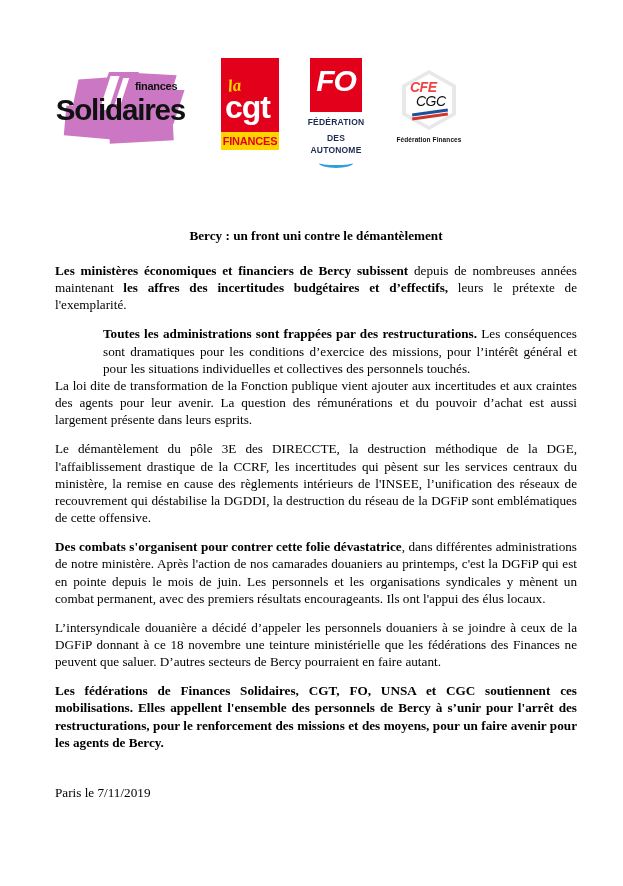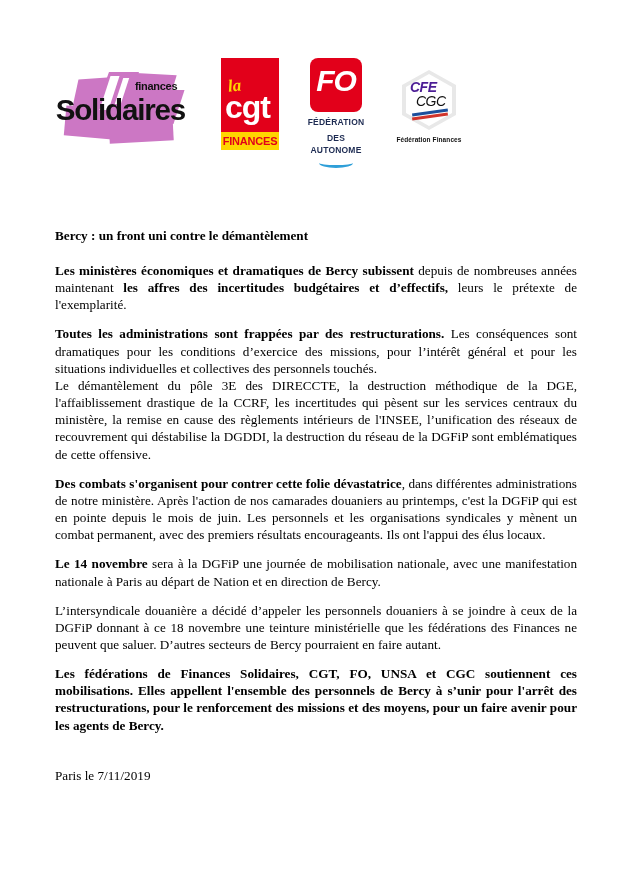--- a/index.html
+++ b/index.html
@@ -108,21 +108,21 @@
   .cgt-fin {
     font-family: "Liberation Sans", sans-serif;
     font-weight: bold; font-size: 11px; color: #e2001a;
     letter-spacing: -0.2px;
   }
 
   
   .logo-fo { width: 66px; height: 92px; text-align: center; }
   .fo-box {
     width: 52px; height: 54px; margin: 0 auto;
-    background: #e2001a; border-radius: 8px;
+    background: #e2001a; border-radius: 0;
     position: relative;
   }
   .fo-word {
     position: absolute; left: 0; right: 0; top: 8px;
     font-family: "Liberation Sans", sans-serif;
     font-style: italic; font-weight: bold;
     font-size: 30px; color: #ffffff; letter-spacing: -1px;
     line-height: 1;
   }
   .fo-fed {
@@ -191,21 +191,21 @@
   }
   .cfe-hexinner {
     position: absolute; left: 4px; top: 4px; right: 4px; bottom: 4px;
     background: #ffffff;
     clip-path: polygon(50% 0%, 100% 25%, 100% 75%, 50% 100%, 0% 75%, 0% 25%);
   }
   .cfe-t1 {
     position: absolute; left: 8px; top: 9px;
     font-family: "Liberation Sans", sans-serif;
     font-style: italic; font-weight: bold; font-size: 14px;
-    color: #4c1d95; letter-spacing: -0.5px;
+    color: #ef4444; letter-spacing: -0.5px;
   }
   .cfe-t2 {
     position: absolute; left: 14px; top: 23px;
     font-family: "Liberation Sans", sans-serif;
     font-style: italic; font-weight: normal; font-size: 14px;
     color: #111111; letter-spacing: -0.5px;
   }
   .cfe-stripe-blue {
     position: absolute; left: 10px; top: 41px;
     width: 36px; height: 3px; background: #1c4f9c;
@@ -222,32 +222,33 @@
     font-weight: bold; font-size: 6.5px; color: #111111;
     letter-spacing: 0.1px;
   }
 
   
   .doc {
     padding: 0 46px 0 55px;
     margin-top: 78px;
   }
   .doc-title {
+    text-align: center;
     font-weight: bold;
     font-size: 13.2px;
     margin-bottom: 18px;
   }
   p.para {
     margin: 0 0 12px 0;
     text-align: justify;
     font-size: 13.2px;
     line-height: 1.30;
     text-justify: inter-word;
   }
-  p.para.tight { margin-bottom: 0; }
+  p.para.tight { margin-bottom: 0; margin-left: 48px; }
   p.para b { font-weight: bold; }
   .date-line {
     margin-top: 34px;
     font-size: 13.2px;
     text-align: left;
   }
 </style>
 </head>
 <body>
 
@@ -299,24 +300,24 @@
       </div>
       <div class="cfe-fed">Fédération Finances</div>
     </div>
 
   </div>
 
   <div class="doc">
 
     <div class="doc-title">Bercy : un front uni contre le démantèlement</div>
 
-    <p class="para"><b>Les ministères économiques et dramatiques de Bercy subissent </b><span>depuis de nombreuses années maintenant </span><b>les affres des incertitudes budgétaires et d’effectifs,</b><span> leurs le prétexte de l'exemplarité.</span></p>
+    <p class="para"><b>Les ministères économiques et financiers de Bercy subissent </b><span>depuis de nombreuses années maintenant </span><b>les affres des incertitudes budgétaires et d’effectifs,</b><span> leurs le prétexte de l'exemplarité.</span></p>
     <p class="para tight"><b>Toutes les administrations sont frappées par des restructurations.</b><span> Les conséquences sont dramatiques pour les conditions d’exercice des missions, pour l’intérêt général et pour les situations individuelles et collectives des personnels touchés.</span></p>
+    <p class="para"><span>La loi dite de transformation de la Fonction publique vient ajouter aux incertitudes et aux craintes des agents pour leur avenir. La question des rémunérations et du pouvoir d’achat est aussi largement présente dans leurs esprits.</span></p>
     <p class="para"><span>Le démantèlement du pôle 3E des DIRECCTE, la destruction méthodique de la DGE, l'affaiblissement drastique de la CCRF, les incertitudes qui pèsent sur les services centraux du ministère, la remise en cause des règlements intérieurs de l'INSEE, l’unification des réseaux de recouvrement qui déstabilise la DGDDI, la destruction du réseau de la DGFiP sont emblématiques de cette offensive.</span></p>
     <p class="para"><b>Des combats s'organisent pour contrer cette folie dévastatrice</b><span>, dans différentes administrations de notre ministère. Après l'action de nos camarades douaniers au printemps, c'est la DGFiP qui est en pointe depuis le mois de juin. Les personnels et les organisations syndicales y mènent  un combat permanent, avec des premiers résultats encourageants. Ils ont l'appui des élus locaux.</span></p>
-    <p class="para"><b>Le 14 novembre</b><span> sera à la DGFiP une journée de mobilisation nationale, avec une manifestation nationale à Paris au départ de Nation et en direction de Bercy.</span></p>
     <p class="para"><span>L’intersyndicale douanière a décidé d’appeler les personnels douaniers à se joindre à ceux de la DGFiP donnant à ce 18 novembre une teinture ministérielle que les fédérations des Finances ne peuvent que saluer. D’autres secteurs de Bercy pourraient en faire autant.</span></p>
     <p class="para"><b>Les fédérations de Finances Solidaires, CGT, FO, UNSA et CGC soutiennent ces mobilisations. Elles appellent l'ensemble des personnels de Bercy à s’unir pour l'arrêt des restructurations, pour le renforcement des missions et des moyens, pour un faire avenir pour les agents de Bercy.</b></p>
 
     <div class="date-line">Paris le 7/11/2019</div>
 
   </div>
 </div>
 
 </body></html>

